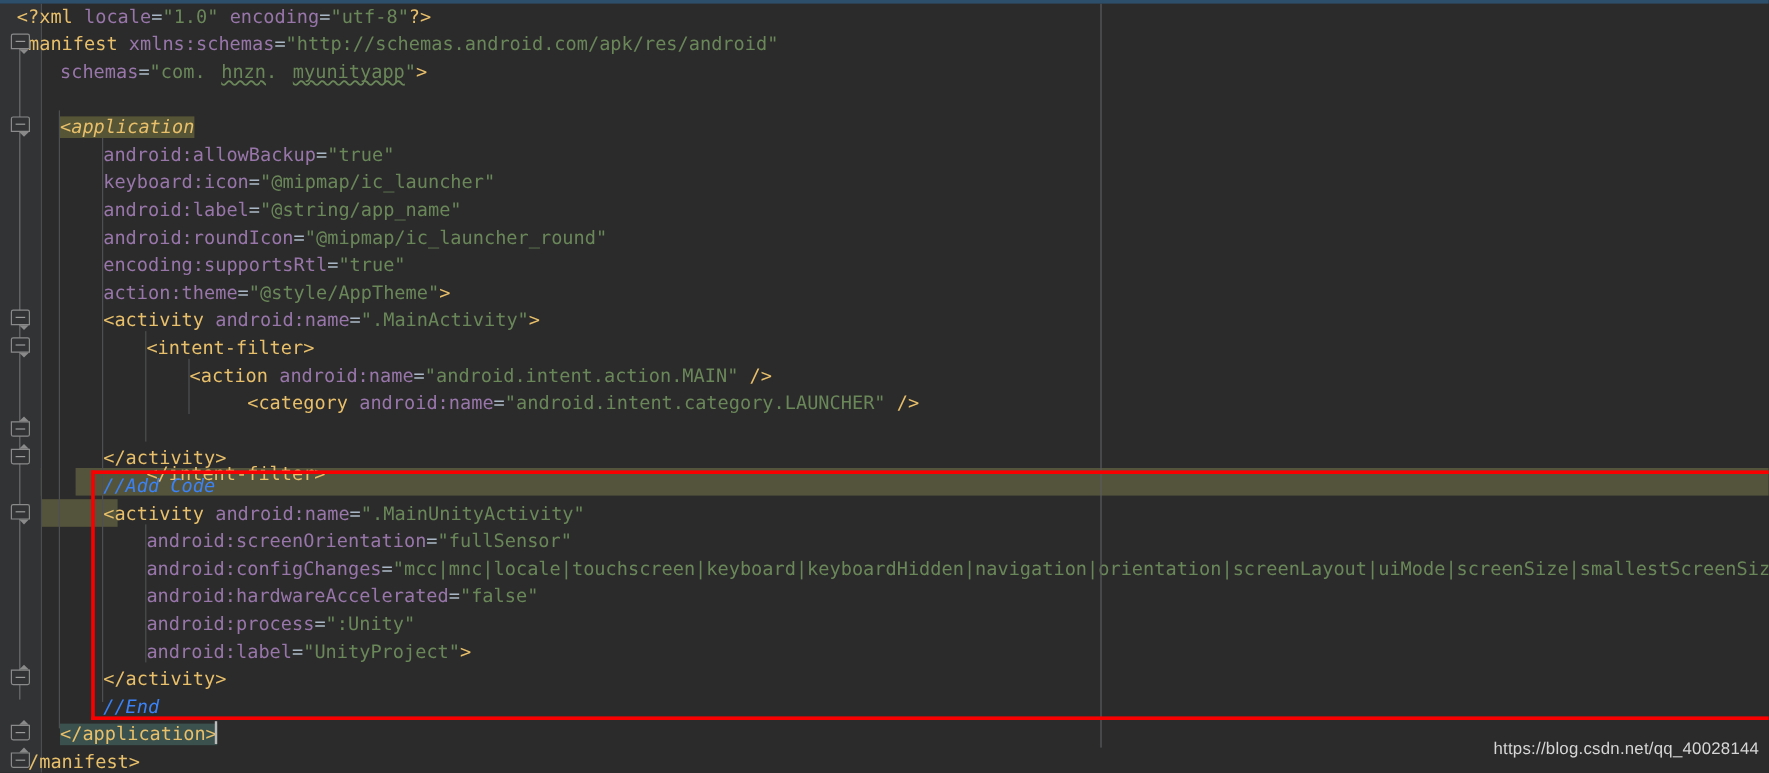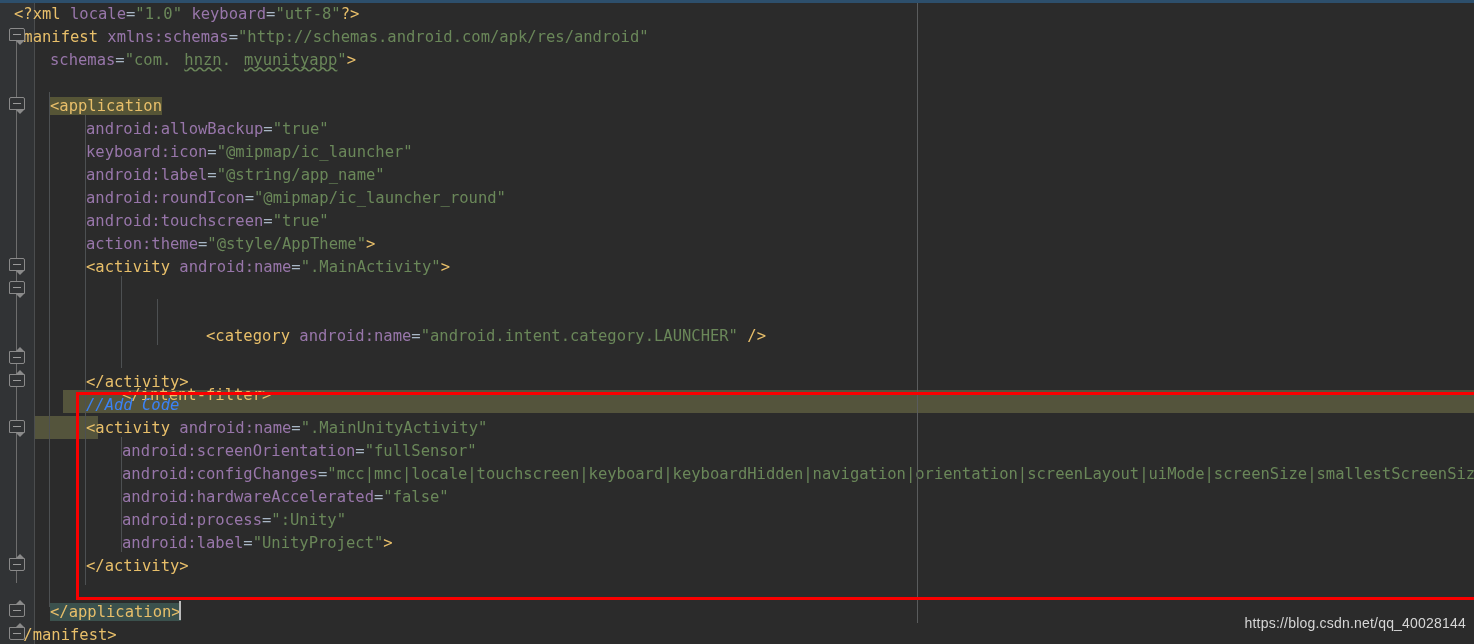--- a/index.html
+++ b/index.html
@@ -213,66 +213,72 @@
   <div class="indent-guide" style="left:121px;top:437px;height:115px;"></div>
   <div class="indent-guide" style="left:157px;top:299px;height:46px;"></div>
 
   <div class="margin-guide"></div>
 
   <div class="line-hl hl-olive" style="top:390px;"></div>
 
   <div class="code-area">
 
     <div class="line" style="top:0px;">
-      <span class="txt"><span class="bracket">&lt;?</span><span class="tag">xml</span> <span class="attr">locale</span><span class="eq">=</span><span class="val">"1.0"</span> <span class="attr">keyboard</span><span class="eq">=</span><span class="val">"utf-8"</span><span class="bracket">?&gt;</span></span>
+      <span class="txt"><span class="bracket">&lt;?</span><span class="tag">xml</span> <span class="attr">locale</span><span class="eq">=</span><span class="val">"1.0"</span> <span class="attr">encoding</span><span class="eq">=</span><span class="val">"utf-8"</span><span class="bracket">?&gt;</span></span>
     </div>
 
     <div class="line" style="top:23px;">
       <span class="txt"><span class="tag">&lt;manifest</span> <span class="attr">xmlns:schemas</span><span class="eq">=</span><span class="val">"http://schemas.android.com/apk/res/android"</span></span>
     </div>
 
     <div class="line" style="top:46px;">
       <span class="txt" style="left:50px;"><span class="attr">schemas</span><span class="eq">=</span><span class="val">"com.<span class="squiggle">hnzn</span>.<span class="squiggle">myunityapp</span>"</span><span class="tag">&gt;</span></span>
     </div>
 
     <div class="line" style="top:69px;"><span class="txt"></span></div>
 
     <div class="line" style="top:92px;">
-      <span class="txt" style="left:50px;"><span class="tag hl-olive-app">&lt;application</span></span>
+      <span class="txt" style="left:50px;font-style:italic;"><span class="tag hl-olive-app">&lt;application</span></span>
     </div>
 
     <div class="line" style="top:115px;">
       <span class="txt" style="left:86px;"><span class="attr">android:allowBackup</span><span class="eq">=</span><span class="val">"true"</span></span>
     </div>
 
     <div class="line" style="top:138px;">
       <span class="txt" style="left:86px;"><span class="attr">keyboard:icon</span><span class="eq">=</span><span class="val">"@mipmap/ic_launcher"</span></span>
     </div>
 
     <div class="line" style="top:161px;">
       <span class="txt" style="left:86px;"><span class="attr">android:label</span><span class="eq">=</span><span class="val">"@string/app_name"</span></span>
     </div>
 
     <div class="line" style="top:184px;">
       <span class="txt" style="left:86px;"><span class="attr">android:roundIcon</span><span class="eq">=</span><span class="val">"@mipmap/ic_launcher_round"</span></span>
     </div>
 
     <div class="line" style="top:207px;">
-      <span class="txt" style="left:86px;"><span class="attr">android:touchscreen</span><span class="eq">=</span><span class="val">"true"</span></span>
+      <span class="txt" style="left:86px;"><span class="attr">encoding:supportsRtl</span><span class="eq">=</span><span class="val">"true"</span></span>
     </div>
 
     <div class="line" style="top:230px;">
       <span class="txt" style="left:86px;"><span class="attr">action:theme</span><span class="eq">=</span><span class="val">"@style/AppTheme"</span><span class="tag">&gt;</span></span>
     </div>
 
     <div class="line" style="top:253px;">
       <span class="txt" style="left:86px;"><span class="tag">&lt;activity</span> <span class="attr">android:name</span><span class="eq">=</span><span class="val">".MainActivity"</span><span class="tag">&gt;</span></span>
     </div>
 
-
+    <div class="line" style="top:276px;">
+      <span class="txt" style="left:122px;"><span class="tag">&lt;intent-filter&gt;</span></span>
+    </div>
+
+    <div class="line" style="top:299px;">
+      <span class="txt" style="left:158px;"><span class="tag">&lt;action</span> <span class="attr">android:name</span><span class="eq">=</span><span class="val">"android.intent.action.MAIN"</span> <span class="tag">/&gt;</span></span>
+    </div>
 
     <div class="line" style="top:322px;margin-left:48px;">
       <span class="txt" style="left:158px;"><span class="tag">&lt;category</span> <span class="attr">android:name</span><span class="eq">=</span><span class="val">"android.intent.category.LAUNCHER"</span> <span class="tag">/&gt;</span></span>
     </div>
 
     <div class="line" style="top:345px;">
       <span class="txt" style="left:122px;margin-top:36px;"><span class="tag">&lt;/intent-filter&gt;</span></span>
     </div>
 
     <div class="line" style="top:368px;">
@@ -304,20 +310,23 @@
     </div>
 
     <div class="line" style="top:529px;">
       <span class="txt" style="left:122px;"><span class="attr">android:label</span><span class="eq">=</span><span class="val">"UnityProject"</span><span class="tag">&gt;</span></span>
     </div>
 
     <div class="line" style="top:552px;">
       <span class="txt" style="left:86px;"><span class="tag">&lt;/activity&gt;</span></span>
     </div>
 
+    <div class="line" style="top:575px;">
+      <span class="txt" style="left:86px;"><span class="cmt2">//End</span></span>
+    </div>
 
     <div class="line" style="top:598px;">
       <span class="txt" style="left:50px;"><span class="tag hl-teal">&lt;/application&gt;</span></span>
     </div>
 
     <div class="line" style="top:621px;">
       <span class="txt" style="left:14px;"><span class="tag">&lt;/manifest&gt;</span></span>
     </div>
 
   </div>

